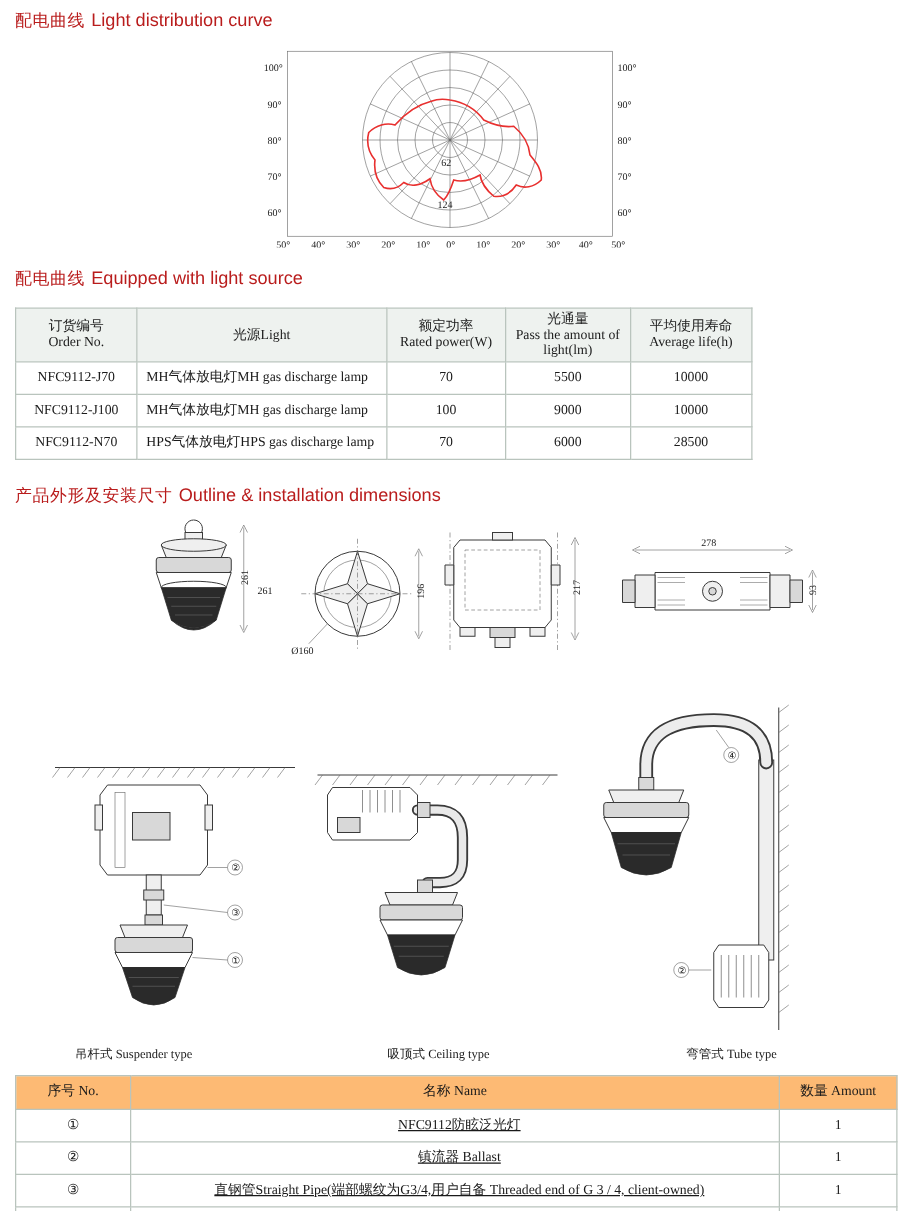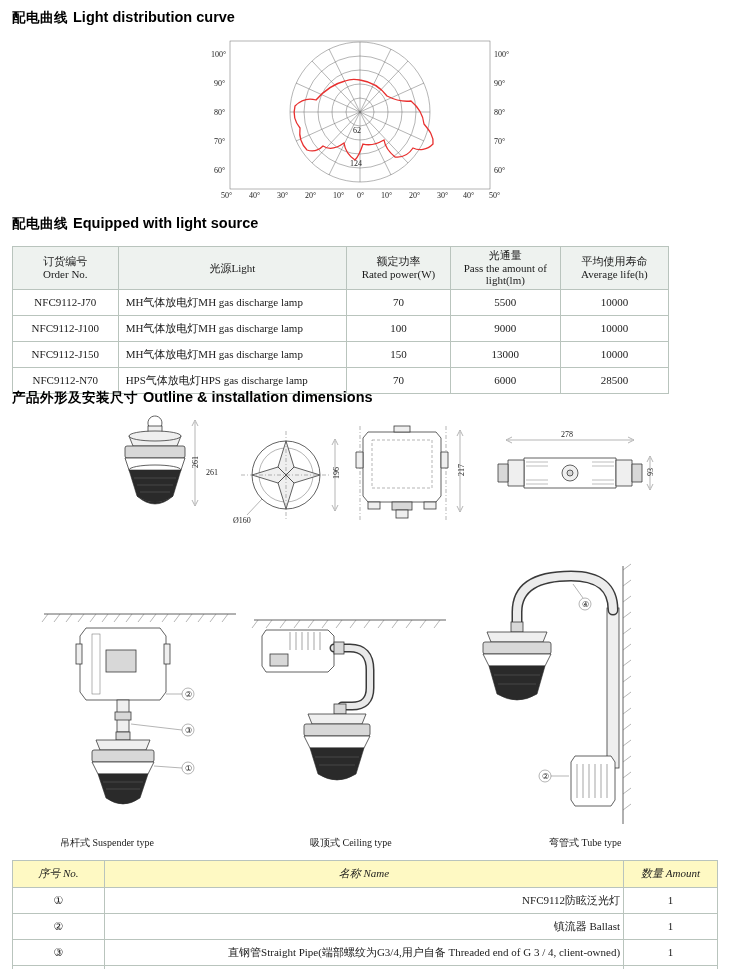--- a/index.html
+++ b/index.html
@@ -10,38 +10,38 @@
     color:#1a1a1a;
     position:relative;
     overflow:hidden;
   }
   .page{position:relative;width:730px;height:969px;}
 
   
   .sec-head{
     position:absolute;
     font-family:"Liberation Sans", sans-serif;
-    font-weight:bold;
-    color:#000000;
+    font-weight:normal;
+    color:#b91c1c;
     white-space:nowrap;
   }
   .sec-head .cn{font-size:13.5px;letter-spacing:0.5px;}
   .sec-head .en{font-size:14.5px;margin-left:5px;}
 
   
   .curve-wrap{position:absolute;left:205px;top:38px;width:310px;height:160px;}
   .curve-caption{
     position:absolute;left:205px;top:196px;width:310px;
     text-align:center;font-size:10px;font-family:"Liberation Serif",serif;
   }
 
   
   table{border-collapse:collapse;}
   .lamp-table{
-    position:absolute;left:12px;top:246px;width:657px;
+    position:absolute;left:12px;top:246px;width:590px;
     font-size:11px;
   }
   .lamp-table th,.lamp-table td{
     border:1px solid #b9c4bd;
     text-align:center;
     padding:2px 3px;
     line-height:1.15;
   }
   .lamp-table thead th{
     background:#eef2ef;
@@ -60,23 +60,23 @@
   .parts-table{
     position:absolute;left:12px;top:860px;width:706px;
     font-size:11px;
   }
   .parts-table th,.parts-table td{
     border:1px solid #b9c4bd;
     text-align:center;
     padding:2px 3px;
     line-height:1.2;
   }
-  .parts-table thead th{background:#fef9c3;font-weight:normal;height:22px;font-style:italic;}
+  .parts-table thead th{background:#fdba74;font-weight:normal;height:22px;}
   .parts-table tbody td{height:21px;}
-  .parts-table td.name{text-align:right;padding-left:10px;}
+  .parts-table td.name{text-align:center;padding-left:10px;text-decoration:underline;}
   .parts-table col.p1{width:92px;}
   .parts-table col.p2{width:520px;}
   .parts-table col.p3{width:94px;}
 
   
   .draw{position:absolute;}
   .cap{
     position:absolute;
     font-size:10px;
     white-space:nowrap;
@@ -214,27 +214,20 @@
         <td class="left">MH气体放电灯MH gas discharge lamp</td>
         <td>70</td>
         <td>5500</td>
         <td>10000</td>
       </tr>
       <tr>
         <td>NFC9112-J100</td>
         <td class="left">MH气体放电灯MH gas discharge lamp</td>
         <td>100</td>
         <td>9000</td>
-        <td>10000</td>
-      </tr>
-      <tr>
-        <td>NFC9112-J150</td>
-        <td class="left">MH气体放电灯MH gas discharge lamp</td>
-        <td>150</td>
-        <td>13000</td>
         <td>10000</td>
       </tr>
       <tr>
         <td>NFC9112-N70</td>
         <td class="left">HPS气体放电灯HPS gas discharge lamp</td>
         <td>70</td>
         <td>6000</td>
         <td>28500</td>
       </tr>
     </tbody>

